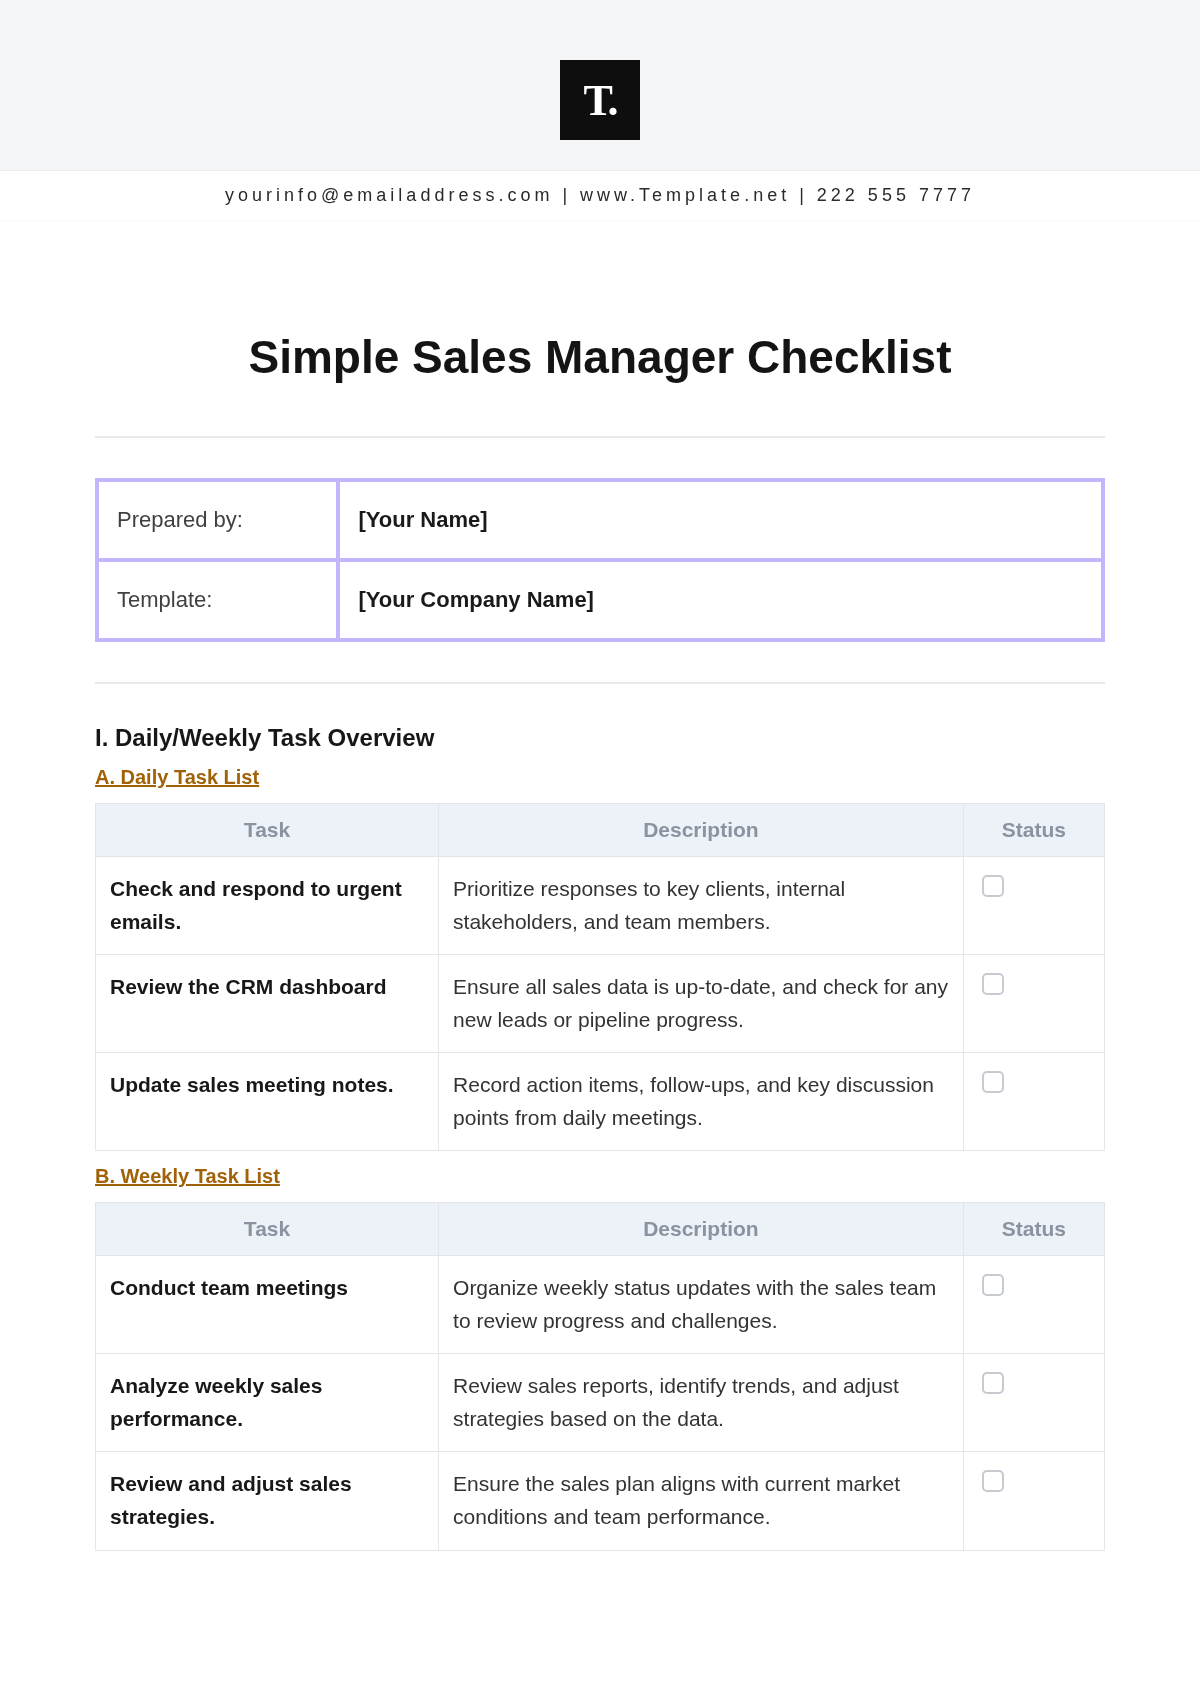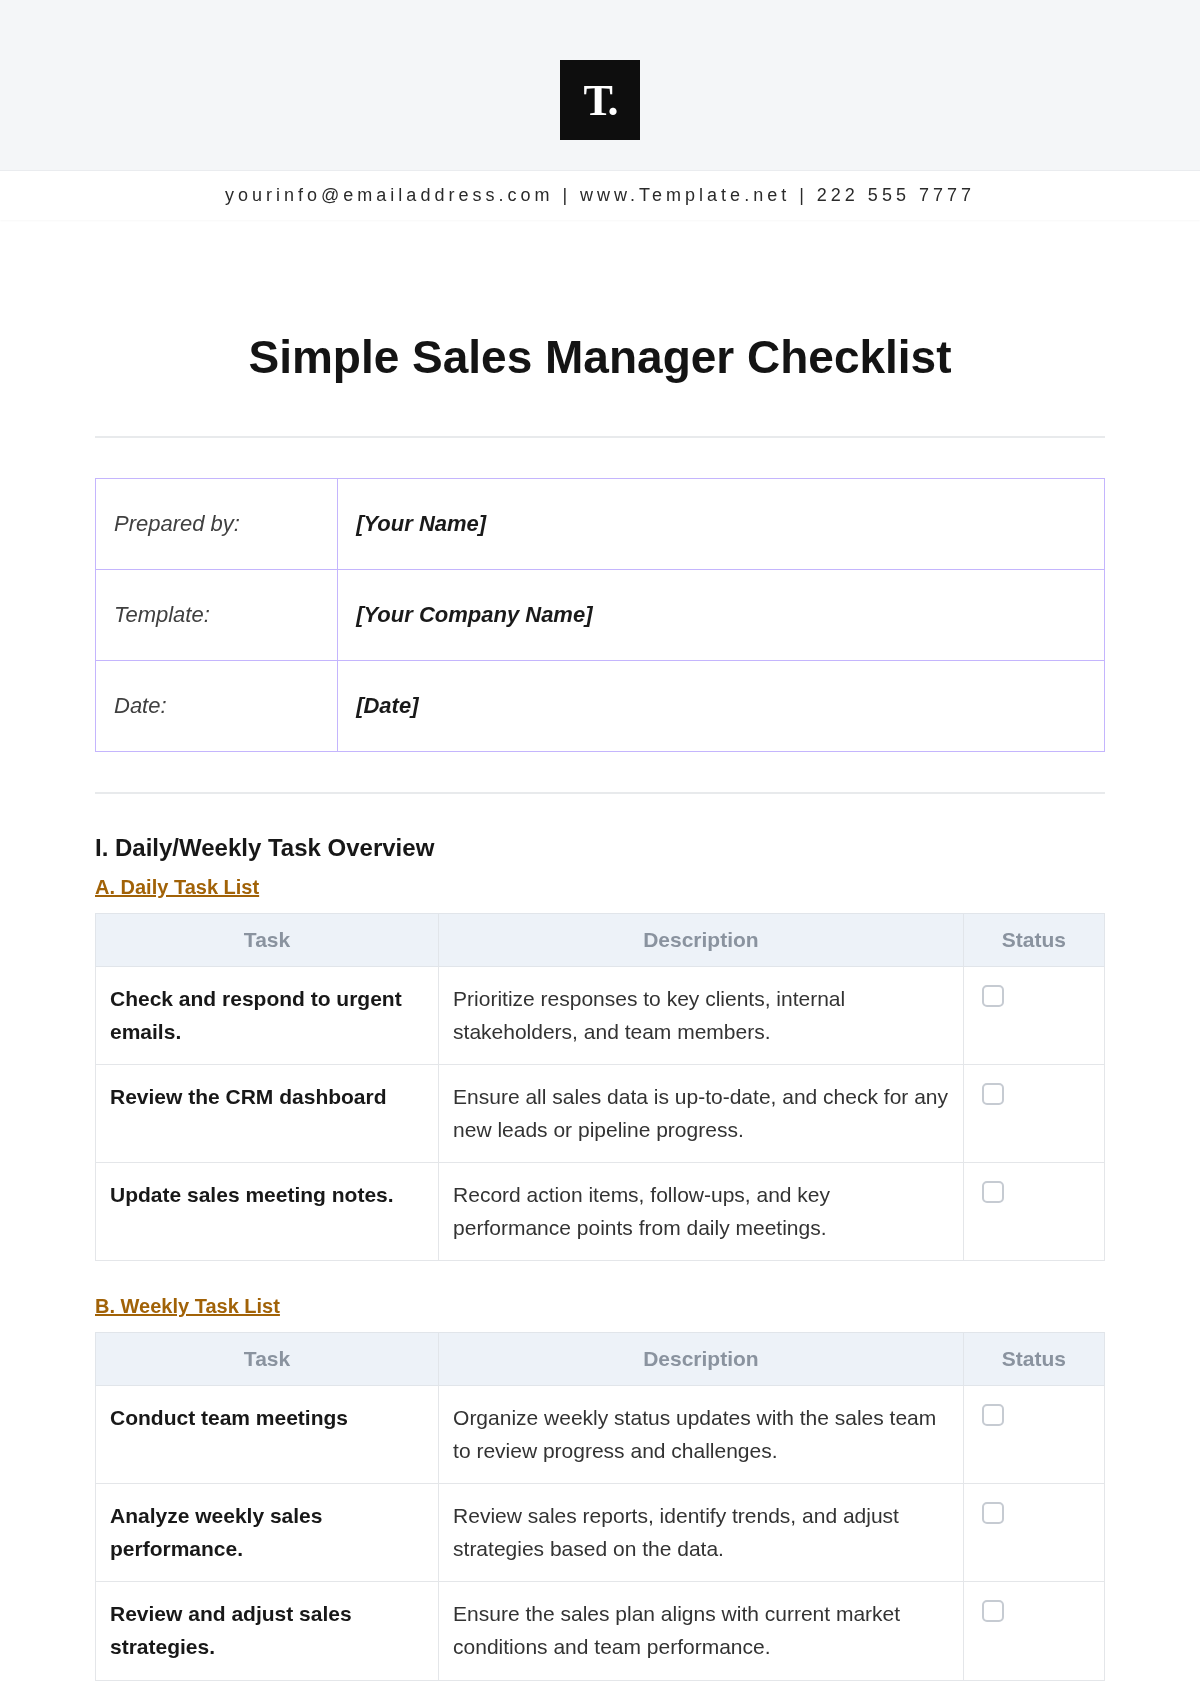--- a/index.html
+++ b/index.html
@@ -62,45 +62,44 @@
     border: none;
     border-top: 2px solid #e8eaec;
     margin: 0 0 40px 0;
   }
   .meta-table {
     width: 100%;
     border-collapse: collapse;
     margin-bottom: 40px;
   }
   .meta-table td {
-    border: 1px solid #c4b5fd;
-    padding: 32px 18px;
+    border: 4px solid #c4b5fd;
+    padding: 25px 18px;
     font-size: 22px;
     color: #2b2b2b;
-    font-style: italic;
   }
   .meta-table td.label { width: 24%; font-weight: 400; color: #404040; }
   .meta-table td.value { font-weight: 700; color: #1a1a1a; }
   .sec-heading {
     font-size: 24px;
     font-weight: 800;
     margin: 34px 0 14px 0;
     color: #171717;
   }
   .sub-heading {
     font-size: 20px;
     font-weight: 800;
     margin: 8px 0 14px 0;
     color: #a16207;
     text-decoration: underline;
   }
   .task-table {
     width: 100%;
     border-collapse: collapse;
-    margin-bottom: 34px;
+    margin-bottom: 14px;
   }
   .task-table th {
     background: #edf2f8;
     color: #8a939f;
     font-weight: 700;
     font-size: 21px;
     padding: 14px 12px;
     border: 1px solid #e1e5ea;
     text-align: center;
   }
@@ -146,24 +145,20 @@
     <table class="meta-table">
       <tbody>
           <tr>
         <td class="label">Prepared by:</td>
         <td class="value">[Your Name]</td>
       </tr>
       <tr>
         <td class="label">Template:</td>
         <td class="value">[Your Company Name]</td>
       </tr>
-      <tr>
-        <td class="label">Date:</td>
-        <td class="value">[Date]</td>
-      </tr>
     </tbody>
       </table>
 
     <hr class="sep">
 
     <h2 class="sec-heading">I. Daily/Weekly Task Overview</h2>
 
     <h3 class="sub-heading">A. Daily Task List</h3>
 
     <table class="task-table">
@@ -180,21 +175,21 @@
           <td class="task-desc">Prioritize responses to key clients, internal stakeholders, and team members.</td>
           <td class="task-status"><span class="checkbox"></span></td>
         </tr>
         <tr>
           <td class="task-name">Review the CRM dashboard</td>
           <td class="task-desc">Ensure all sales data is up-to-date, and check for any new leads or pipeline progress.</td>
           <td class="task-status"><span class="checkbox"></span></td>
         </tr>
         <tr>
           <td class="task-name">Update sales meeting notes.</td>
-          <td class="task-desc">Record action items, follow-ups, and key performance points from daily meetings.</td>
+          <td class="task-desc">Record action items, follow-ups, and key discussion points from daily meetings.</td>
           <td class="task-status"><span class="checkbox"></span></td>
         </tr>
       </tbody>
     </table>
 
     <h3 class="sub-heading">B. Weekly Task List</h3>
 
     <table class="task-table">
       <thead>
         <tr>

